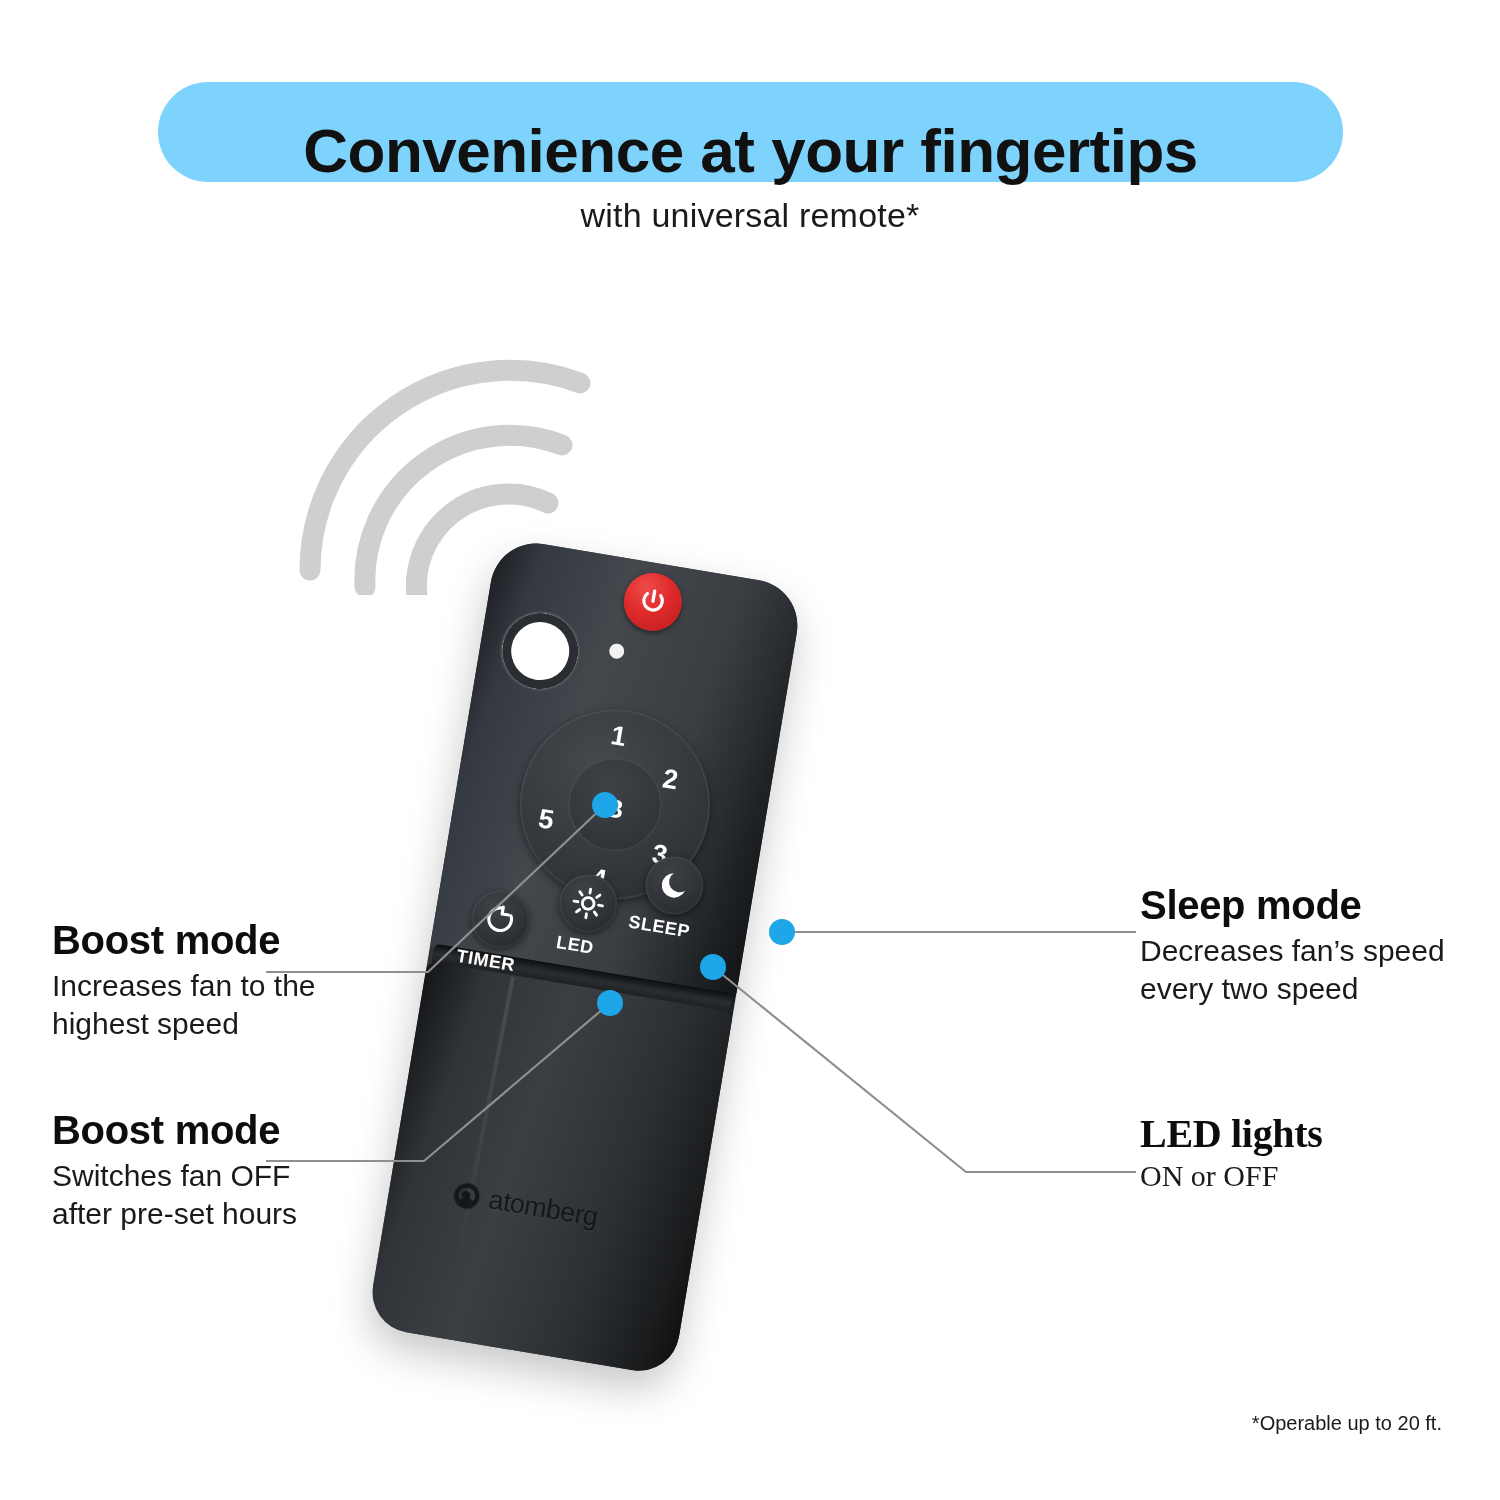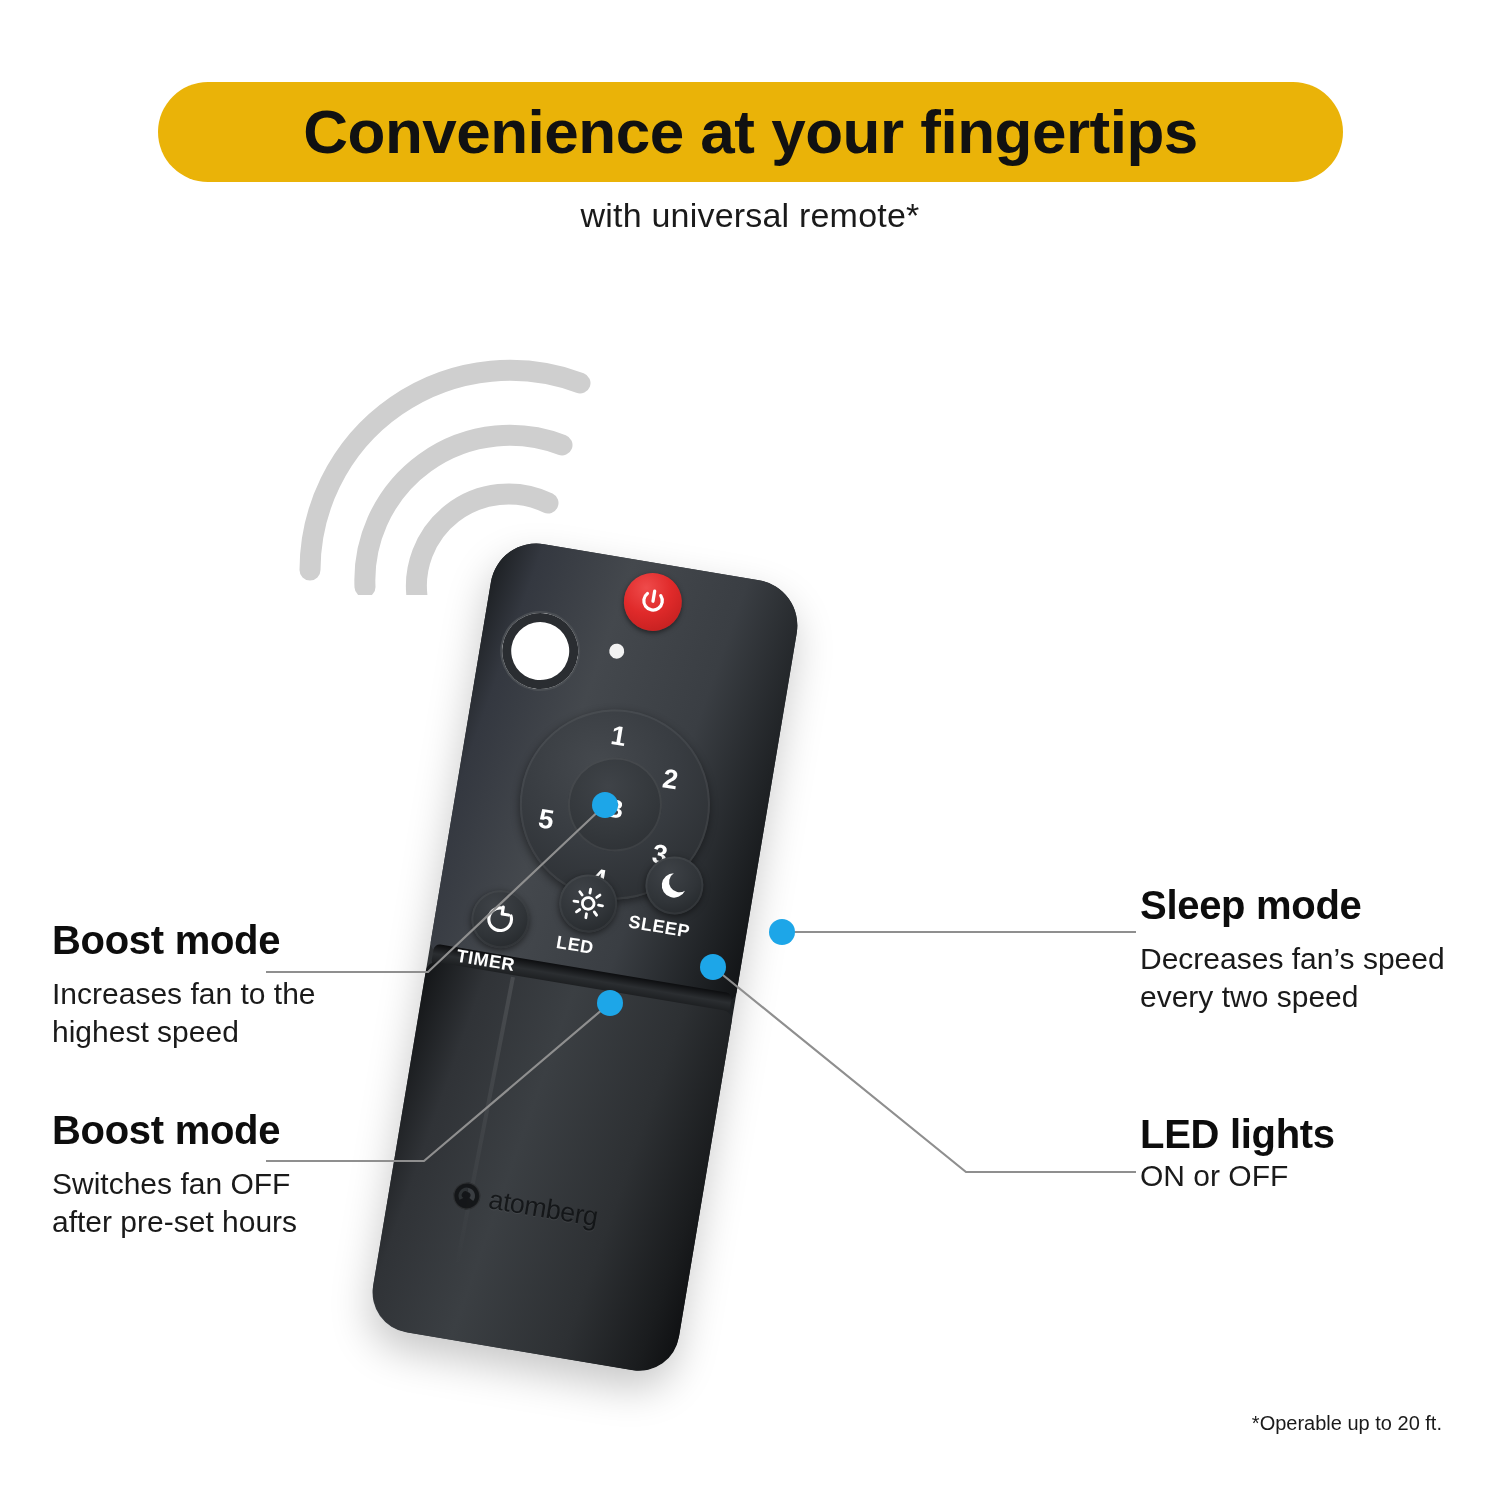--- a/index.html
+++ b/index.html
@@ -17,24 +17,24 @@
     color: #111111;
   }
 
   
   #header-pill {
     position: absolute;
     left: 158px;
     top: 82px;
     width: 1185px;
     height: 100px;
-    background: #eab308;
+    background: #7dd3fc;
     border-radius: 50px;
     display: flex;
-    align-items: center;
+    align-items: flex-end;
     justify-content: center;
   }
   #header-title {
     font-size: 62px;
     font-weight: bold;
     letter-spacing: -0.5px;
     color: #111111;
     white-space: nowrap;
     line-height: 1;
   }
@@ -264,27 +264,27 @@
     font-weight: bold;
     color: #0d0d0d;
     line-height: 1.12;
     letter-spacing: -0.3px;
     white-space: nowrap;
   }
   .callout-body {
     font-size: 30px;
     color: #1a1a1a;
     line-height: 1.28;
-    margin-top: 12px;
+    margin-top: 4px;
     white-space: nowrap;
   }
   #callout-boost { left: 52px; top: 918px; }
   #callout-timer { left: 52px; top: 1108px; }
   #callout-sleep { left: 1140px; top: 883px; }
-  #callout-led   { left: 1140px; top: 1112px; }
+  #callout-led   { left: 1140px; top: 1112px; font-family: Liberation Serif, serif; }
 
   
   .dot {
     position: absolute;
     width: 26px;
     height: 26px;
     border-radius: 50%;
     background: #1DA6E8;
   }
   #dot-boost { left: 592px; top: 792px; }

